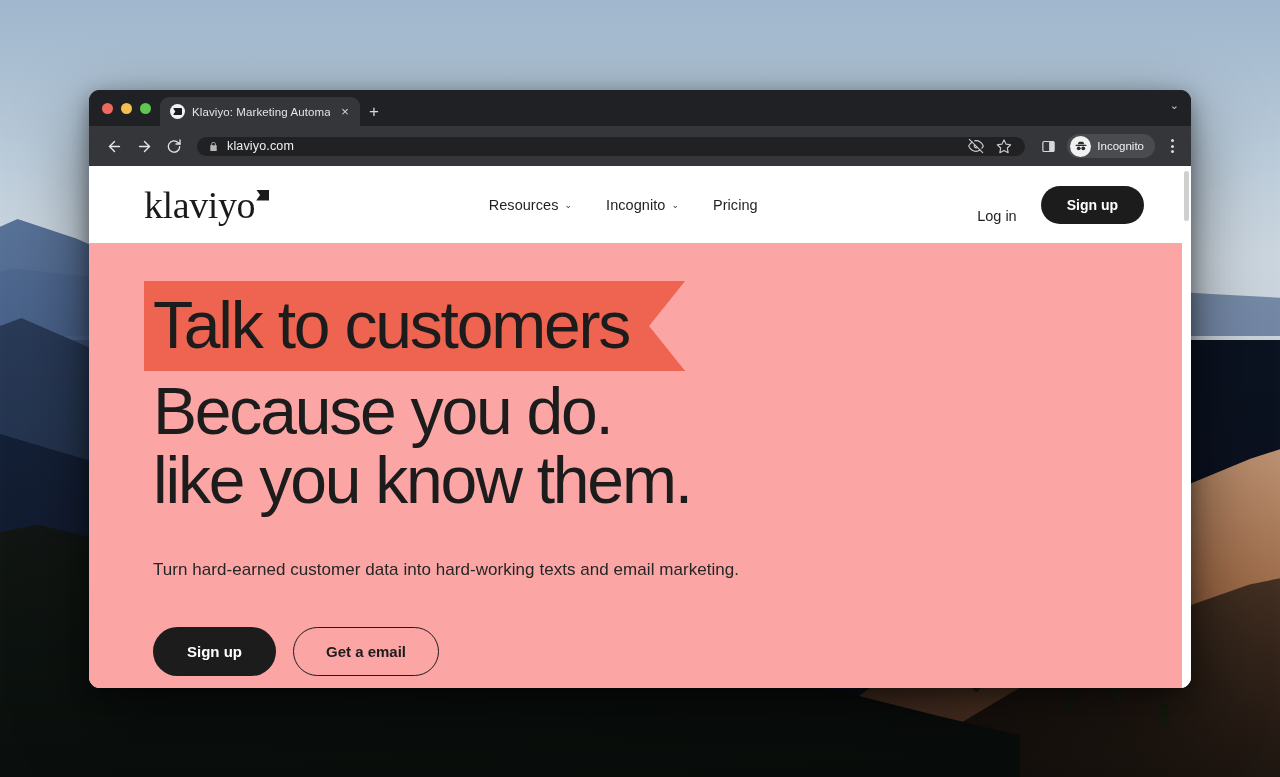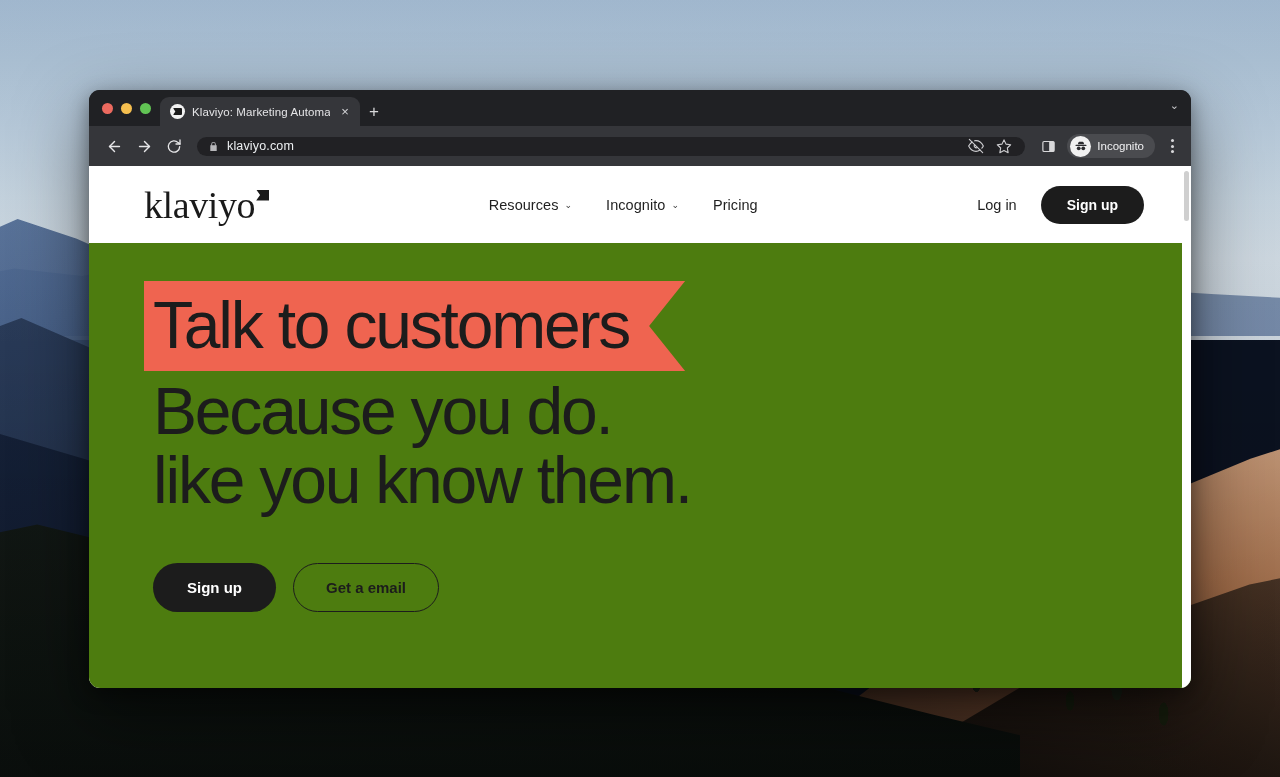--- a/index.html
+++ b/index.html
@@ -345,38 +345,38 @@
     letter-spacing: .05px;
   }
   .nav-caret {
     font-size: 9px;
     color: #3a3a3a;
     line-height: 1;
     margin-top: 2px;
   }
   .nav-right {
     display: flex;
-    align-items: center;
+    align-items: flex-end;
     gap: 24px;
     flex: none;
   }
   .login { font-size: 14.5px; color: #1f1f1f; }
   .btn-signup-nav {
     background: #1c1c1c;
     color: #ffffff;
     font-size: 14px;
     font-weight: bold;
     border-radius: 22px;
     padding: 12px 26px;
     line-height: 1;
   }
 
   
   .hero {
-    background: #4d7c0f;
+    background: #fca5a5;
     height: calc(100% - 77px);
     padding: 38px 0 16px 55px;
     position: relative;
   }
   .ribbon-wrap {
     position: relative;
     display: inline-block;
     margin-left: -0px;
   }
   .ribbon {
@@ -574,20 +574,21 @@
         <span class="ribbon">
           <span class="hl-text">Talk to customers</span>
         </span>
       </div>
 
       <div class="hero-lines">
         <span class="headline-line">Because you do.</span>
         <span class="headline-line">like you know them.</span>
       </div>
 
+      <div class="hero-sub">Turn hard-earned customer data into hard-working texts and email marketing.</div>
 
       <div class="hero-ctas">
         <span class="btn btn-dark">Sign up</span>
         <span class="btn btn-outline">Get a email</span>
       </div>
     </div>
 
     <div class="scrollbar-track">
       <div class="scrollbar-thumb"></div>
     </div>

